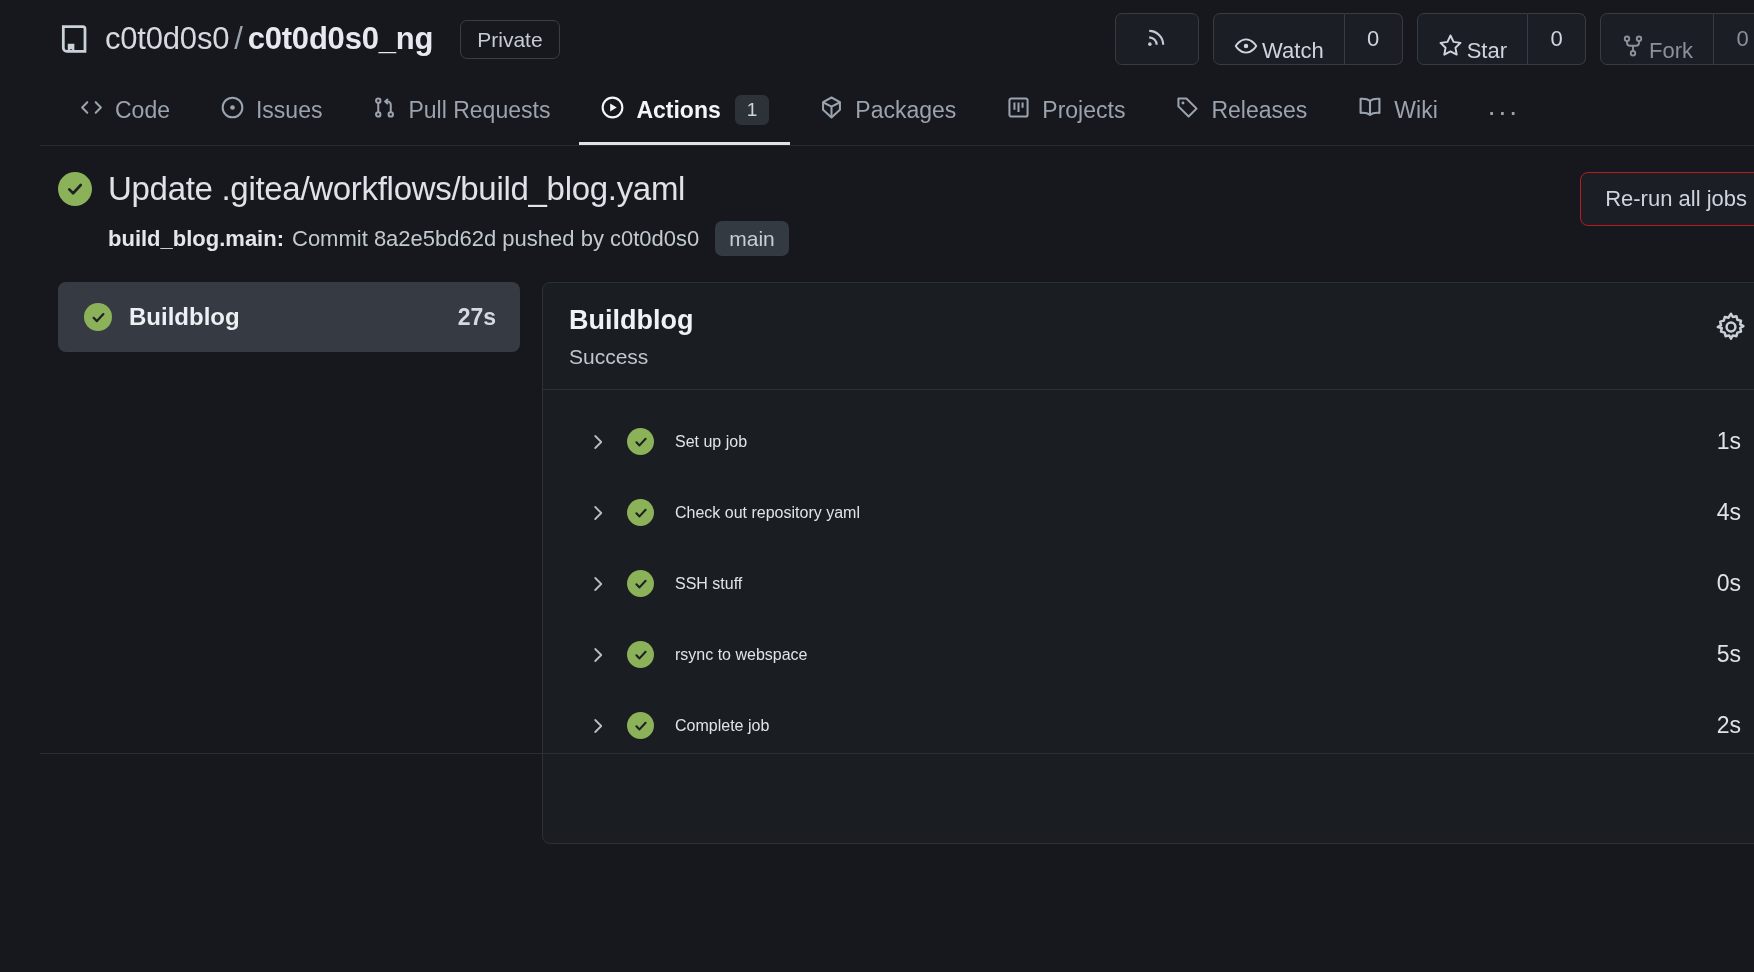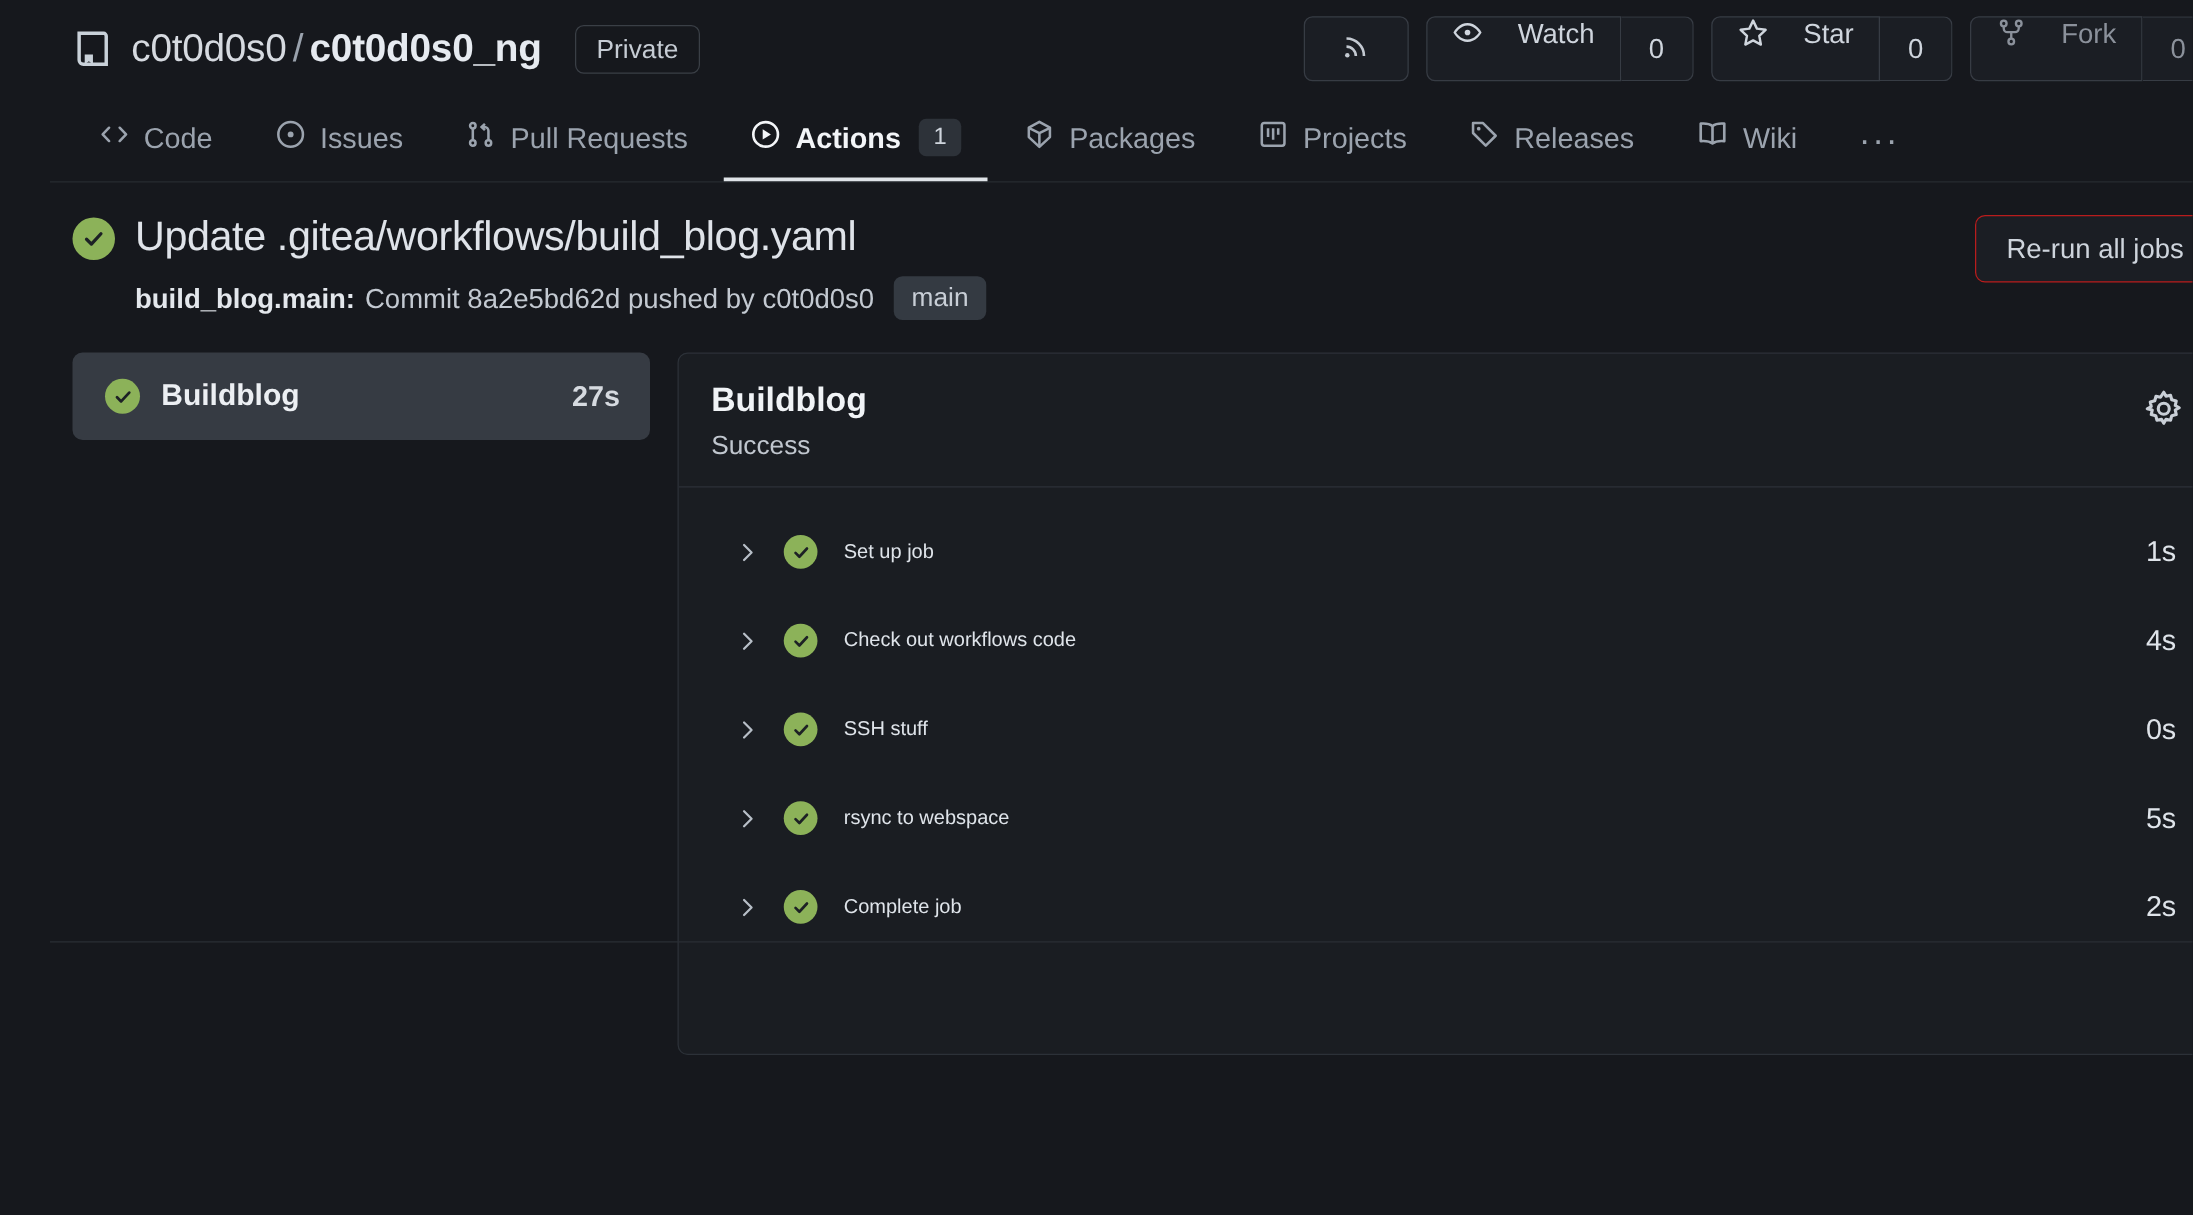--- a/index.html
+++ b/index.html
@@ -27,21 +27,21 @@
     margin-left: 14px;
     border: 1px solid #3a3f46; border-radius: 7px;
     padding: 8px 16px; font-size: 21px; color: #c6ccd4;
     line-height: 1;
   }
 
   .repo-actions { margin-left: auto; display: flex; align-items: center; gap: 14px; }
   .btn-group { display: flex; align-items: stretch; }
   .btn-group > * { border: 1px solid #373c44; background: #1b1e24; }
   .btn-main {
-    display: flex; align-items: flex-start; gap: 28px;
+    display: flex; align-items: flex-end; gap: 4px;
     padding: 0 20px; height: 52px;
     border-radius: 7px 0 0 7px;
     font-size: 22px; color: #cfd5dd; white-space: nowrap;
   }
   .btn-count {
     display: flex; align-items: center; justify-content: center;
     min-width: 58px; padding: 0 14px; height: 52px;
     border-left: none; border-radius: 0 7px 7px 0;
     font-size: 22px; color: #cfd5dd;
   }
@@ -75,21 +75,21 @@
     background: #2d3239; color: #cfd5dd;
     border-radius: 6px; padding: 4px 12px;
     font-size: 19px; font-weight: normal; line-height: 1.2;
     margin-left: 3px;
   }
   .tab.overflow { font-size: 28px; letter-spacing: 3px; padding-bottom: 8px; }
 
   
   .run-header { padding: 24px 22px 0 18px; display: flex; align-items: flex-start; }
   .run-header-left { flex: 1; min-width: 0; }
-  .run-title-row { display: flex; align-items: flex-end; gap: 16px; }
+  .run-title-row { display: flex; align-items: center; gap: 16px; }
   .status-circle {
     width: 34px; height: 34px; border-radius: 50%;
     background: #8cb259; display: flex; align-items: center; justify-content: center;
     flex: none;
   }
   .status-circle svg { width: 20px; height: 20px; color: #1d2125; }
   .run-title { font-size: 33px; color: #dfe3e9; letter-spacing: -0.3px; }
   .run-subtitle {
     margin-top: 13px; margin-left: 50px;
     font-size: 22px; color: #c3c9d1; display: flex; align-items: center; flex-wrap: wrap;
@@ -392,21 +392,21 @@
           <span class="step-chevron">
             <svg viewBox="0 0 16 16" width="20" height="20" fill="none" stroke="currentColor" stroke-width="1.45" stroke-linecap="round" stroke-linejoin="round">
                 <path d="M5.8 3.2L10.6 8l-4.8 4.8"></path>
               </svg>
           </span>
           <span class="step-status">
             <svg viewBox="0 0 16 16" fill="none" stroke="currentColor" stroke-width="2.1" stroke-linecap="round" stroke-linejoin="round">
                 <path d="M3.4 8.3l3.1 3.1 6.1-6.6"></path>
               </svg>
           </span>
-          <span class="step-name">Check out workflows code</span>
+          <span class="step-name">Check out repository yaml</span>
           <span class="step-time">4s</span>
         </div>
 
 
         <div class="step-row">
           <span class="step-chevron">
             <svg viewBox="0 0 16 16" width="20" height="20" fill="none" stroke="currentColor" stroke-width="1.45" stroke-linecap="round" stroke-linejoin="round">
                 <path d="M5.8 3.2L10.6 8l-4.8 4.8"></path>
               </svg>
           </span>

